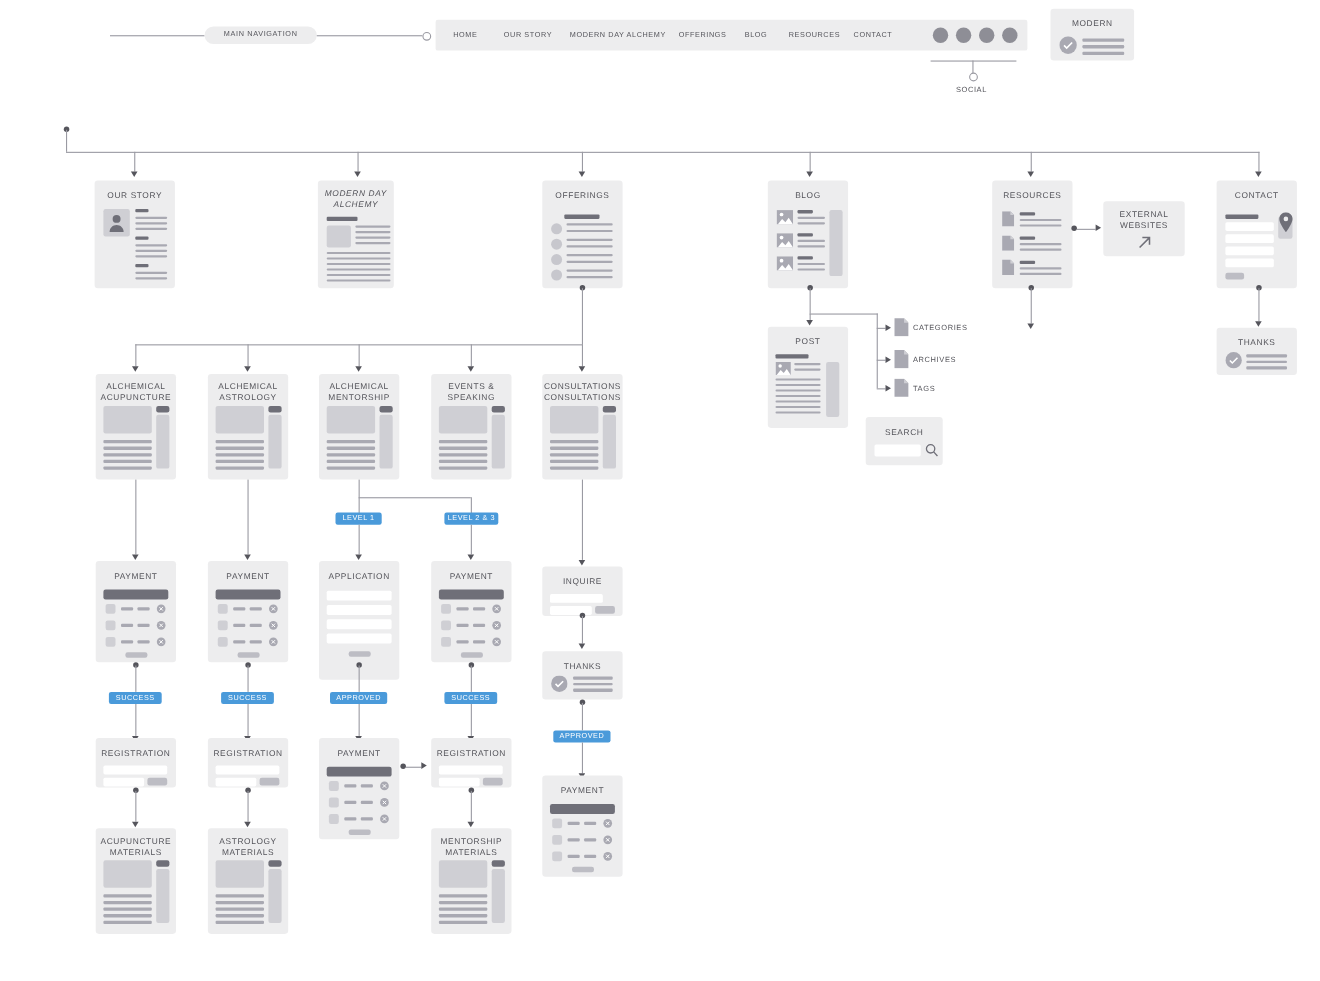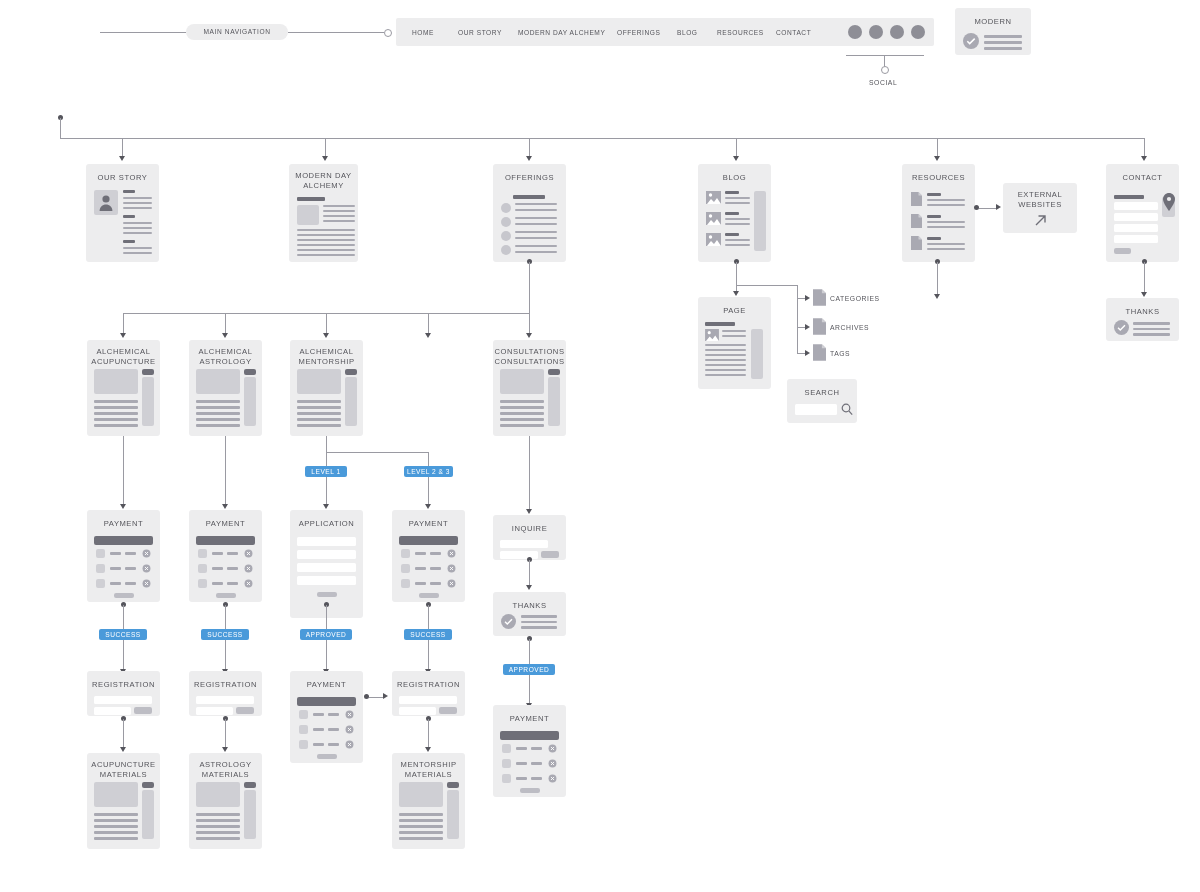--- a/index.html
+++ b/index.html
@@ -115,21 +115,21 @@
     <div class="bar" style="position:absolute;left:37px;top:43px;width:29px;height:2.2px;"></div>
     <div class="bar dark" style="position:absolute;left:37px;top:51px;width:12px;height:3px;"></div>
     <div class="bar" style="position:absolute;left:37px;top:58px;width:29px;height:2.2px;"></div>
     <div class="bar" style="position:absolute;left:37px;top:63px;width:29px;height:2.2px;"></div>
     <div class="bar" style="position:absolute;left:37px;top:68px;width:29px;height:2.2px;"></div>
     <div class="bar dark" style="position:absolute;left:37px;top:76px;width:12px;height:3px;"></div>
     <div class="bar" style="position:absolute;left:37px;top:83px;width:29px;height:2.2px;"></div>
     <div class="bar" style="position:absolute;left:37px;top:88px;width:29px;height:2.2px;"></div>
   </div>
 
-  <div class="node" style="left:289px;top:164px;width:69px;height:98px;">
+  <div class="node" style="left:289px;top:164px;width:69px;height:98px;font-style:italic;">
     <div class="ttl two">
       <span>MODERN DAY</span><br>
       <span>ALCHEMY</span>
     </div>
     <div class="bar dark" style="position:absolute;left:8px;top:33px;width:28px;height:3.5px;"></div>
     <div class="box" style="position:absolute;left:8px;top:41px;width:22px;height:20px;"></div>
     <div class="bar" style="position:absolute;left:34px;top:41px;width:32px;height:2.3px;"></div>
     <div class="bar" style="position:absolute;left:34px;top:46px;width:32px;height:2.3px;"></div>
     <div class="bar" style="position:absolute;left:34px;top:51px;width:32px;height:2.3px;"></div>
     <div class="bar" style="position:absolute;left:34px;top:56px;width:32px;height:2.3px;"></div>
@@ -247,21 +247,21 @@
   <div class="arw" style="left:732.5px;top:291px;"></div>
   <div class="ln lnv" style="left:797px;top:285px;height:68px;"></div>
   <div class="ln lnh" style="left:797px;top:298px;width:8px;"></div>
     <div class="arwr" style="left:805px;top:294.5px;"></div>
   <div class="ln lnh" style="left:797px;top:327px;width:8px;"></div>
     <div class="arwr" style="left:805px;top:323.5px;"></div>
   <div class="ln lnh" style="left:797px;top:353px;width:8px;"></div>
     <div class="arwr" style="left:805px;top:349.5px;"></div>
 
   <div class="node" style="left:698px;top:297px;width:73px;height:92px;">
-    <div class="ttl">PAGE</div>
+    <div class="ttl">POST</div>
     <div class="bar dark" style="position:absolute;left:7px;top:25px;width:30px;height:3.5px;"></div>
     <svg style="position:absolute;left:7px;top:32px;" width="14" height="12" viewBox="0 0 15 13">
       <rect width="15" height="13" fill="#a9a9b2"></rect>
         <circle cx="4.5" cy="4" r="1.7" fill="#fff"></circle>
         <path d="M1 13l4-5 3 3 3-4 4 6z" fill="#fff"></path>
       </svg>
     <div class="bar" style="position:absolute;left:24px;top:33px;width:24px;height:2.2px;"></div>
     <div class="bar" style="position:absolute;left:24px;top:38px;width:24px;height:2.2px;"></div>
     <div class="bar" style="position:absolute;left:7px;top:47px;width:41px;height:2.2px;"></div>
     <div class="bar" style="position:absolute;left:7px;top:52px;width:41px;height:2.2px;"></div>
@@ -362,20 +362,33 @@
       <span>MENTORSHIP</span></div>
     <div class="box" style="position:absolute;left:7px;top:29px;width:44px;height:25px;"></div>
     <div class="box dk" style="position:absolute;left:55px;top:29px;width:12px;height:6px;"></div>
     <div class="box" style="position:absolute;left:55px;top:37px;width:12px;height:49px;"></div>
     <div class="bar" style="position:absolute;left:7px;top:60px;width:44px;height:2.6px;"></div>
     <div class="bar" style="position:absolute;left:7px;top:66px;width:44px;height:2.6px;"></div>
     <div class="bar" style="position:absolute;left:7px;top:72px;width:44px;height:2.6px;"></div>
     <div class="bar" style="position:absolute;left:7px;top:78px;width:44px;height:2.6px;"></div>
     <div class="bar" style="position:absolute;left:7px;top:84px;width:44px;height:2.6px;"></div>
   </div>
+  <div class="node" style="left:392px;top:340px;width:73px;height:96px;">
+    <div class="ttl two">
+      <span>EVENTS &amp;</span><br>
+      <span>SPEAKING</span></div>
+    <div class="box" style="position:absolute;left:7px;top:29px;width:44px;height:25px;"></div>
+    <div class="box dk" style="position:absolute;left:55px;top:29px;width:12px;height:6px;"></div>
+    <div class="box" style="position:absolute;left:55px;top:37px;width:12px;height:49px;"></div>
+    <div class="bar" style="position:absolute;left:7px;top:60px;width:44px;height:2.6px;"></div>
+    <div class="bar" style="position:absolute;left:7px;top:66px;width:44px;height:2.6px;"></div>
+    <div class="bar" style="position:absolute;left:7px;top:72px;width:44px;height:2.6px;"></div>
+    <div class="bar" style="position:absolute;left:7px;top:78px;width:44px;height:2.6px;"></div>
+    <div class="bar" style="position:absolute;left:7px;top:84px;width:44px;height:2.6px;"></div>
+  </div>
   <div class="node" style="left:493px;top:340px;width:73px;height:96px;">
     <div class="ttl two">
       <span>CONSULTATIONS</span><br>
       <span>CONSULTATIONS</span></div>
     <div class="box" style="position:absolute;left:7px;top:29px;width:44px;height:25px;"></div>
     <div class="box dk" style="position:absolute;left:55px;top:29px;width:12px;height:6px;"></div>
     <div class="box" style="position:absolute;left:55px;top:37px;width:12px;height:49px;"></div>
     <div class="bar" style="position:absolute;left:7px;top:60px;width:44px;height:2.6px;"></div>
     <div class="bar" style="position:absolute;left:7px;top:66px;width:44px;height:2.6px;"></div>
     <div class="bar" style="position:absolute;left:7px;top:72px;width:44px;height:2.6px;"></div>

